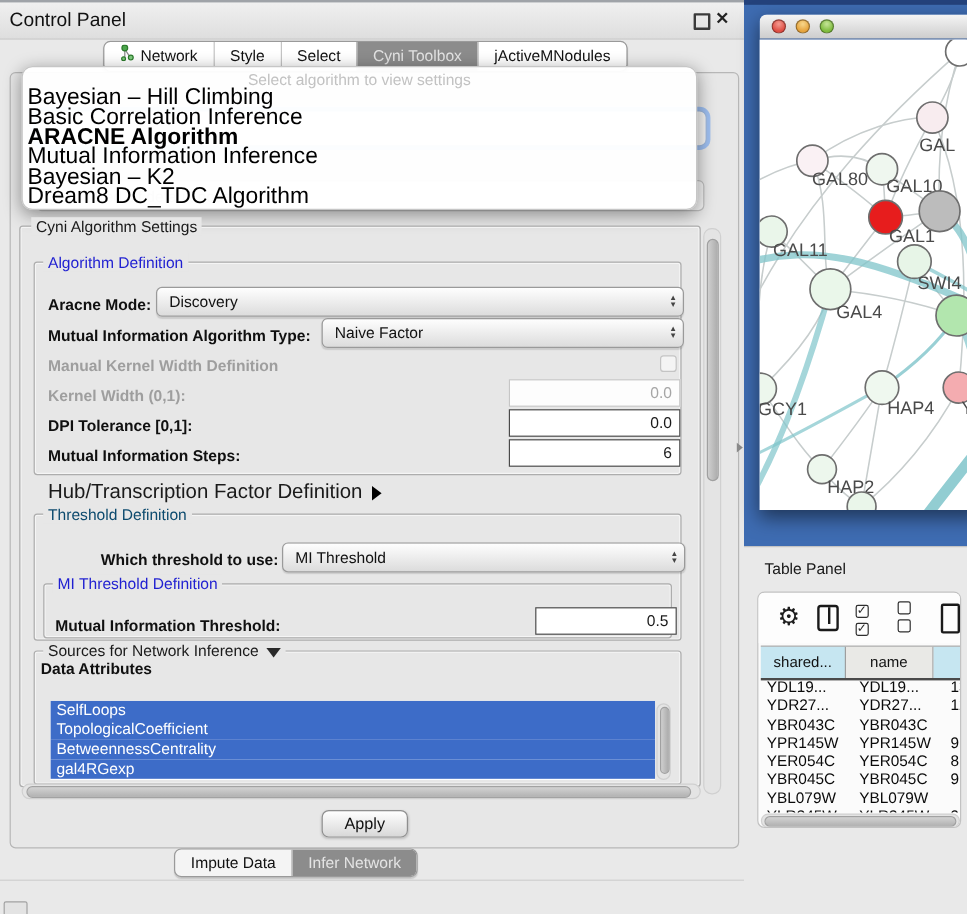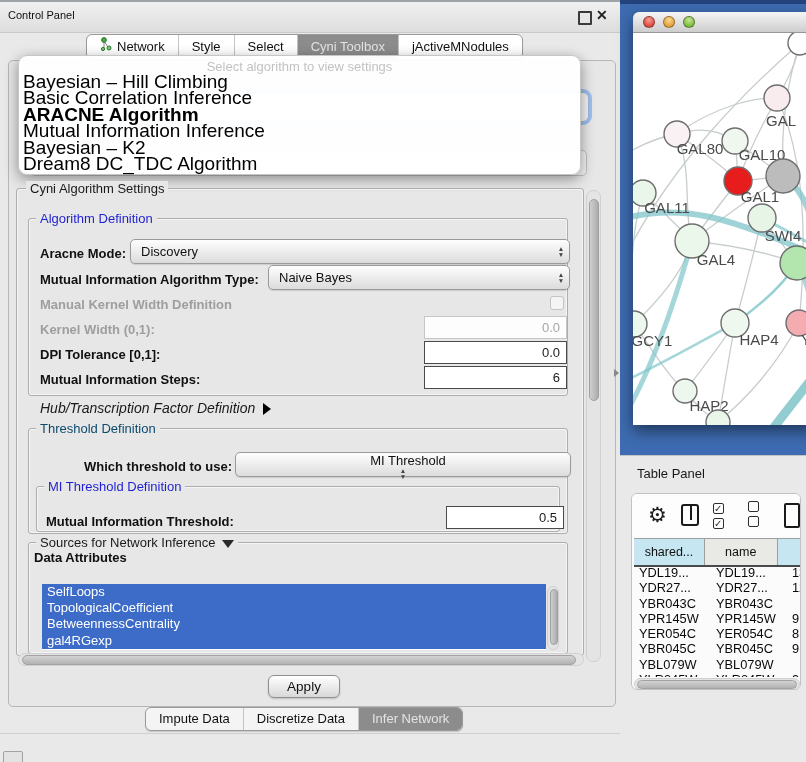--- a/index.html
+++ b/index.html
@@ -3,21 +3,21 @@
 <meta charset="utf-8">
 <style>
   html,body{margin:0;padding:0;background:#E9E9E9;}
   #stage{position:relative;width:806px;height:762px;overflow:hidden;background:#E9E9E9;
          font-family:"Liberation Sans",sans-serif;font-size:13px;color:#1A1A1A;}
   .abs{position:absolute;}
 
   
   .cp-titlebar{left:0;top:0;width:620px;height:30px;background:linear-gradient(#F0F0F0,#DEDEDE);
                border-top:2px solid #9FA3A8;border-bottom:1px solid #C9C9C9;}
-  .cp-title{left:8px;top:9px;font-size:11px;color:#111;}
+  .cp-title{left:8px;top:9px;font-size:16px;color:#111;}
   .float-box{left:578px;top:11px;width:10px;height:10px;border:2px solid #3A3A3A;background:transparent;border-radius:1px;}
   .close-x{left:596px;top:7px;font-size:14px;font-weight:bold;color:#222;}
 
   .tabbar{display:flex;border:1px solid #9A9A9A;border-radius:6px;overflow:hidden;background:#FFF;
           box-shadow:0 1px 1px rgba(0,0,0,.15);height:24px;line-height:24px;}
   .tabbar .tab{padding:0 13px;font-size:13px;color:#111;border-left:1px solid #C4C4C4;white-space:nowrap;
                display:flex;align-items:center;gap:5px;cursor:default;}
   .tabbar .tab:first-child{border-left:none;}
   .tabbar .tab.active{background:#8C8C8C;color:#E4E4E4;}
   #top-tabs{left:86px;top:34px;}
@@ -172,45 +172,45 @@
   <div class="abs gtitle blue" style="left:36px;top:211px;">Algorithm Definition</div>
 
   <div class="abs lbl" style="left:40px;top:246px;">Aracne Mode:</div>
   <div class="abs combo" style="left:130px;top:239px;width:440px;height:25px;">
     <span class="val">Discovery</span>
     <span class="spin">▲<br>▼</span>
   </div>
 
   <div class="abs lbl" style="left:40px;top:272px;">Mutual Information Algorithm Type:</div>
   <div class="abs combo" style="left:268px;top:265px;width:302px;height:25px;">
-    <span class="val">Naive Bayes</span>
+    <span class="val">Naive Factor</span>
     <span class="spin">▲<br>▼</span>
   </div>
 
   <div class="abs lbl dis" style="left:40px;top:297px;">Manual Kernel Width Definition</div>
   <div class="abs checkbox" style="left:550px;top:296px;"></div>
 
   <div class="abs lbl dis" style="left:40px;top:322px;">Kernel Width (0,1):</div>
   <div class="abs field dis" style="left:424px;top:316px;width:143px;height:23px;">0.0</div>
 
   <div class="abs lbl" style="left:40px;top:347px;">DPI Tolerance [0,1]:</div>
   <div class="abs field" style="left:424px;top:341px;width:143px;height:23px;">0.0</div>
 
   <div class="abs lbl" style="left:40px;top:372px;">Mutual Information Steps:</div>
   <div class="abs field" style="left:424px;top:366px;width:143px;height:23px;">6</div>
 
-  <div class="abs" style="left:40px;top:400px;font-size:14px;font-style:italic;">
+  <div class="abs" style="left:40px;top:400px;font-size:17px;">
     <span>Hub/Transcription Factor Definition</span><span class="tri-right"></span>
   </div>
 
   <div class="abs group" style="left:28px;top:428px;width:538px;height:104px;"></div>
   <div class="abs gtitle green" style="left:36px;top:421px;">Threshold Definition</div>
 
   <div class="abs lbl" style="left:84px;top:459px;">Which threshold to use:</div>
-  <div class="abs combo" style="left:235px;top:452px;width:336px;height:25px;flex-direction:column;">
+  <div class="abs combo" style="left:235px;top:452px;width:336px;height:25px;">
     <span class="val">MI Threshold</span>
     <span class="spin">▲<br>▼</span>
   </div>
 
   <div class="abs group" style="left:36px;top:486px;width:522px;height:44px;"></div>
   <div class="abs gtitle blue" style="left:44px;top:479px;">MI Threshold Definition</div>
   <div class="abs lbl" style="left:46px;top:514px;">Mutual Information Threshold:</div>
   <div class="abs field" style="left:446px;top:506px;width:118px;height:23px;">0.5</div>
 
   <div class="abs group" style="left:28px;top:542px;width:538px;height:110px;"></div>
@@ -228,23 +228,20 @@
 
   <div class="abs hscroll" style="left:18px;top:653px;width:564px;height:11px;">
     <div class="hthumb" style="left:3px;width:552px;"></div>
   </div>
 
   <div class="abs btn" style="left:268px;top:675px;width:70px;height:21px;line-height:21px;">Apply</div>
 
   <div class="abs tabbar" id="bottom-tabs">
       <div class="tab">
         <span>Impute Data</span>
-      </div>
-      <div class="tab">
-        <span>Discretize Data</span>
       </div>
       <div class="tab active">
         <span>Infer Network</span>
       </div>
     </div>
 
   <div class="abs mini-square"></div>
   <div class="abs split-arrow"></div>
 
   <div class="abs desktop"></div>

